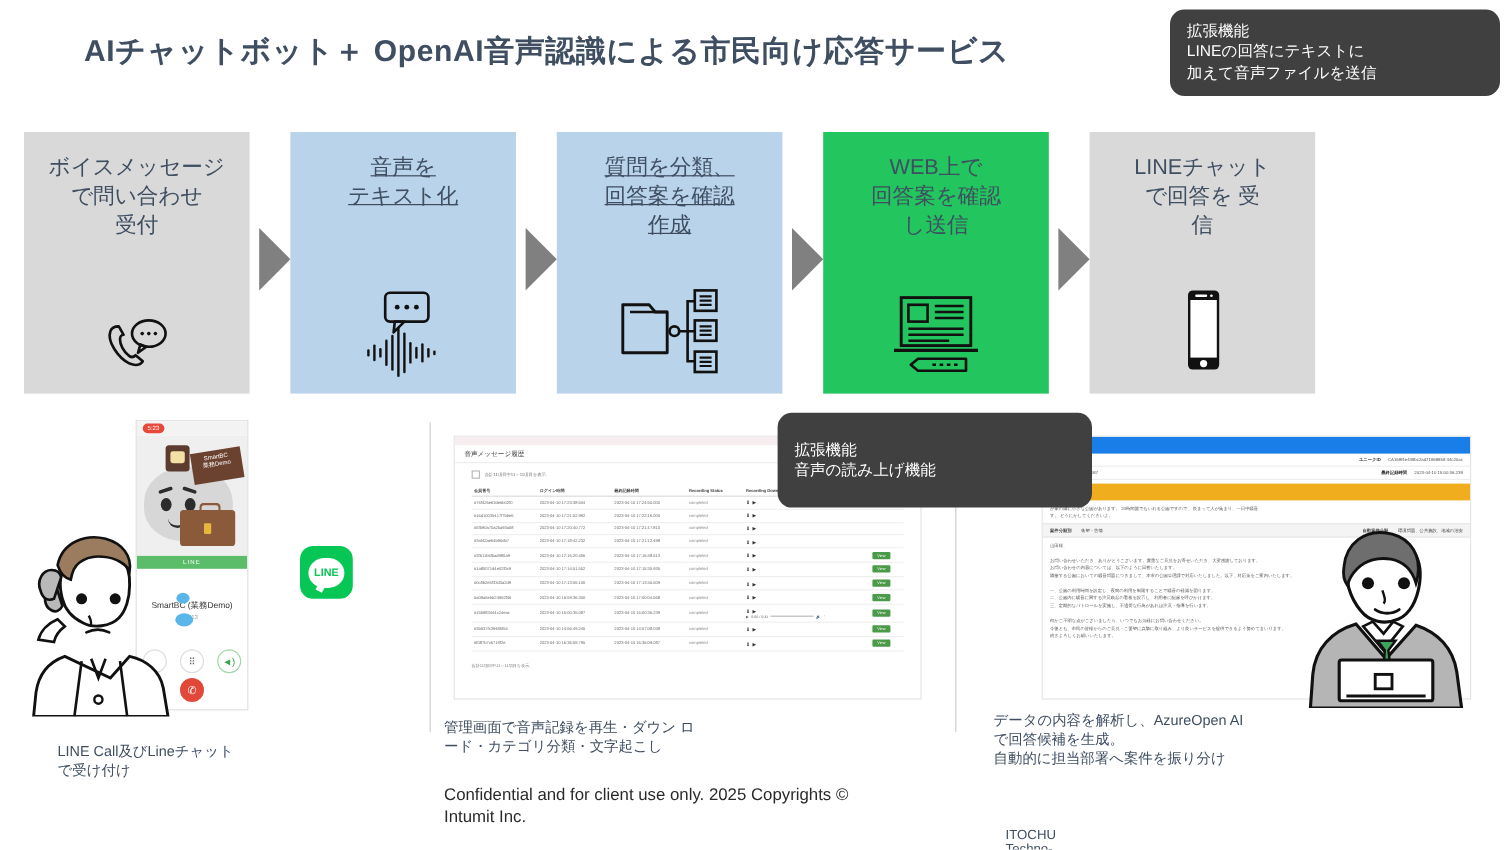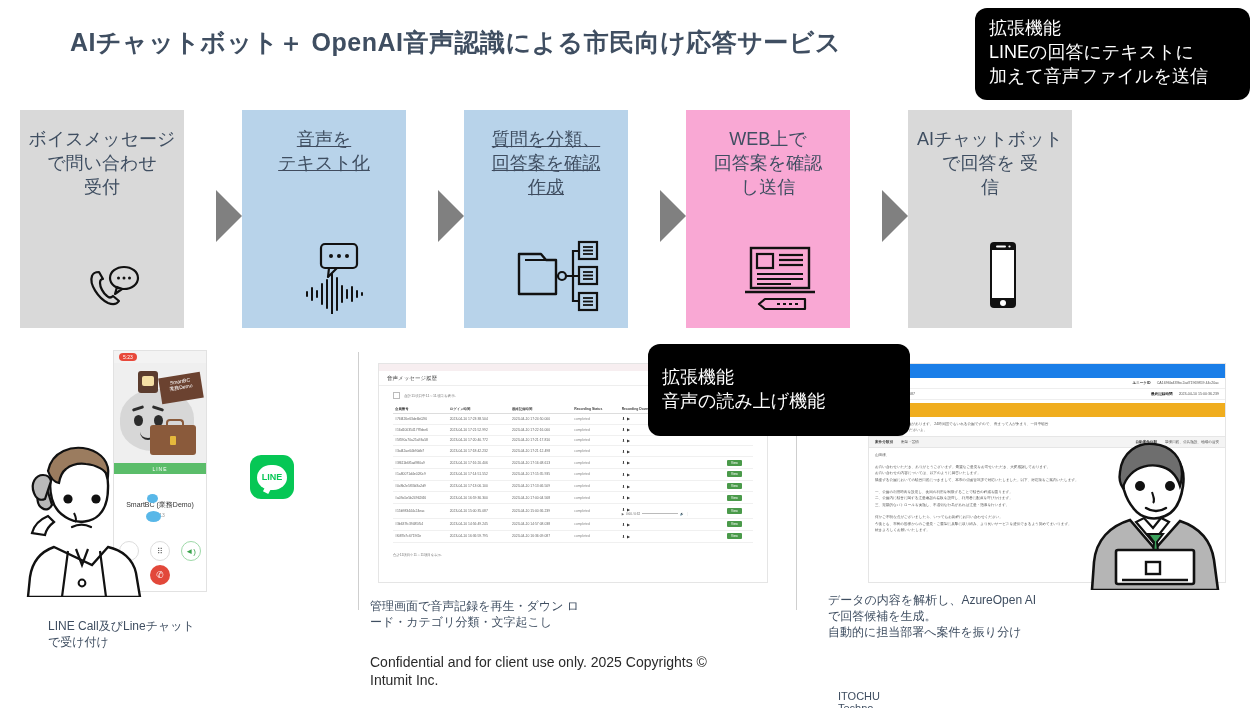--- a/index.html
+++ b/index.html
@@ -11,43 +11,43 @@
   }
   
   .title{
     position:absolute;left:70px;top:26px;
     font-size:25px;font-weight:bold;color:#3f4e61;letter-spacing:.5px;
     white-space:nowrap;
   }
   
   .flow{position:absolute;left:0;top:110px;width:1256px;height:220px;}
   .fbox{
-    position:absolute;top:0;width:164px;height:218px;
+    position:absolute;top:0;width:188px;height:218px;
     display:flex;flex-direction:column;align-items:center;
   }
   .fbox .ftext{
     margin-top:18px;font-size:18px;line-height:1.32;text-align:center;
     color:#3f4e61;width:168px;white-space:pre-line;
   }
   .fbox .ficon{
     position:absolute;bottom:14px;left:0;width:188px;
     display:flex;justify-content:center;align-items:flex-end;height:88px;
   }
   .gray{background:#d9d9d9;}
   .blue{background:#b8d3ea;text-decoration:underline;}
-  .orange{background:#f9a8d4;align-items:center;}
+  .orange{background:#22c55e;align-items:center;}
   .arrow{
     position:absolute;top:80px;width:0;height:0;
     border-top:26px solid transparent;border-bottom:26px solid transparent;
     border-left:26px solid #808080;
   }
   
   .callout{
-    position:absolute;background:#000000;color:#fff;border-radius:12px;
-    padding:9px 14px 11px 14px;line-height:1.33;font-size:18px;
+    position:absolute;background:#404040;color:#fff;border-radius:12px;
+    padding:9px 14px 11px 14px;line-height:1.33;font-size:13px;
     box-sizing:border-box;white-space:pre-line;z-index:40;
   }
   
   .panel{position:absolute;}
   .cap{
     position:absolute;font-size:12px;line-height:1.35;color:#3f4e61;
     white-space:pre-line;
   }
   .fineprint{position:absolute;font-size:14px;line-height:1.3;color:#2a2a2a;white-space:pre-line;}
   .footer-corp{position:absolute;font-size:11px;color:#3f4e61;}
@@ -275,21 +275,21 @@
         </g>
         <path d="M4 48h70" stroke="#111" stroke-width="2.6"></path>
         <path d="M18 60l6-5 40 0 0 10-40 0z" fill="none" stroke="#111" stroke-width="2.2" stroke-linejoin="round"></path>
         <path d="M36 60h22" stroke="#111" stroke-width="2" stroke-dasharray="3 3"></path>
       </svg>
     </div>
   </div>
   <div class="arrow" style="left:882px;"></div>
 
   <div class="fbox gray" style="left:908px;">
-    <div class="ftext">AIチャットボット
+    <div class="ftext">LINEチャット
 で回答を 受
 信</div>
     <div class="ficon">
       <svg width="48" height="74" viewBox="0 0 48 74">
         <rect x="12" y="2" width="26" height="66" rx="4" fill="#111"></rect>
         <rect x="14" y="10" width="22" height="48" fill="#fff"></rect>
         <rect x="18" y="5.5" width="10" height="2" rx="1" fill="#fff"></rect>
         <circle cx="31.5" cy="6.5" r="1.1" fill="#fff"></circle>
         <circle cx="25" cy="63" r="3" fill="#fff"></circle>
       </svg>

